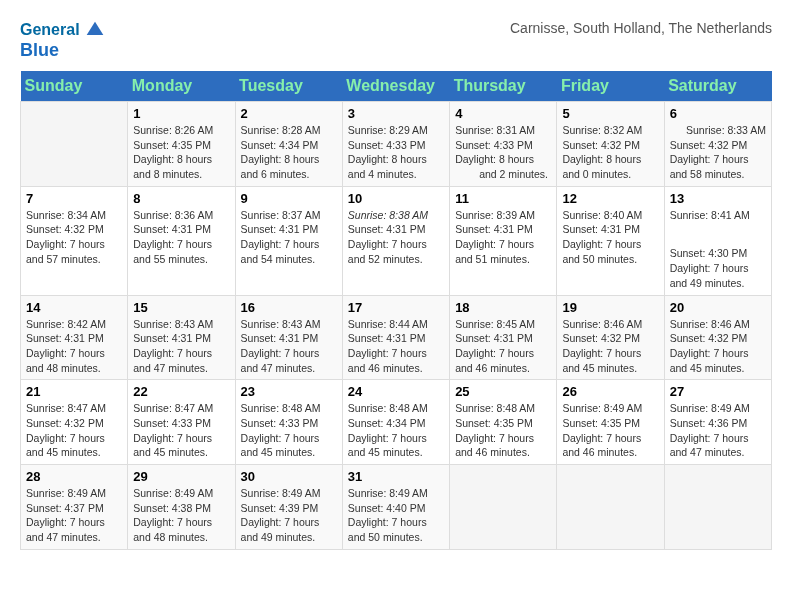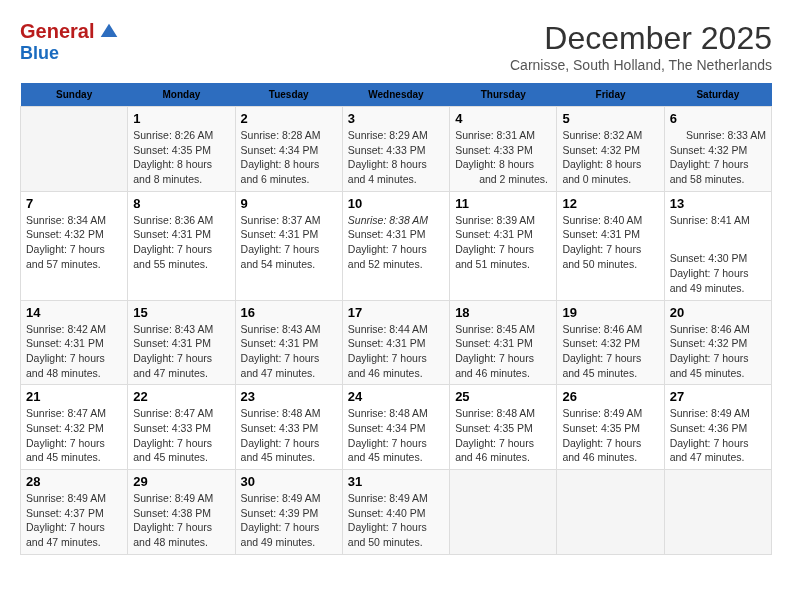--- a/index.html
+++ b/index.html
@@ -20,23 +20,23 @@
       display: flex;
       flex-direction: column;
       align-items: flex-start;
     }
     .logo-text {
       display: flex;
       align-items: center;
       gap: 2px;
     }
     .logo-general {
-      font-size: 20px;
+      font-size: 16px;
       font-weight: bold;
-      color: #b91c1c;
+      color: #0369a1;
     }
     .logo-blue {
       font-size: 18px;
       font-weight: bold;
       color: #1a6bbf;
     }
     .logo-icon {
       width: 20px;
       height: 20px;
       margin-left: 3px;
@@ -53,24 +53,24 @@
       font-size: 14px;
       color: #555;
     }
     table {
       width: 100%;
       border-collapse: collapse;
       font-size: 11px;
     }
     thead th {
       background-color: #2d6dbf;
-      color: #000000;
+      color: #86efac;
       padding: 6px 4px;
-      text-align: center;
-      font-size: 10px;
+      text-align: left;
+      font-size: 16px;
       font-weight: bold;
     }
     tbody td {
       vertical-align: top;
       padding: 4px 5px;
       border: 1px solid #ddd;
       width: 107px;
       min-height: 80px;
     }
     tbody tr {
@@ -101,21 +101,20 @@
   <div class="logo">
     <div class="logo-text">
       <span class="logo-general">General</span>
       <svg class="logo-icon" viewBox="0 0 24 24">
         <polygon points="12,2 22,18 2,18" fill="#2d6dbf"></polygon>
       </svg>
     </div>
     <span class="logo-blue">Blue</span>
   </div>
   <div class="title-area">
-    <div class="month-title">December 2025</div>
     <div class="subtitle">Carnisse, South Holland, The Netherlands</div>
   </div>
 </div>
 
 <table>
   <thead>
     <tr>
     <th>Sunday</th>
         <th>Monday</th>
         <th>Tuesday</th>

